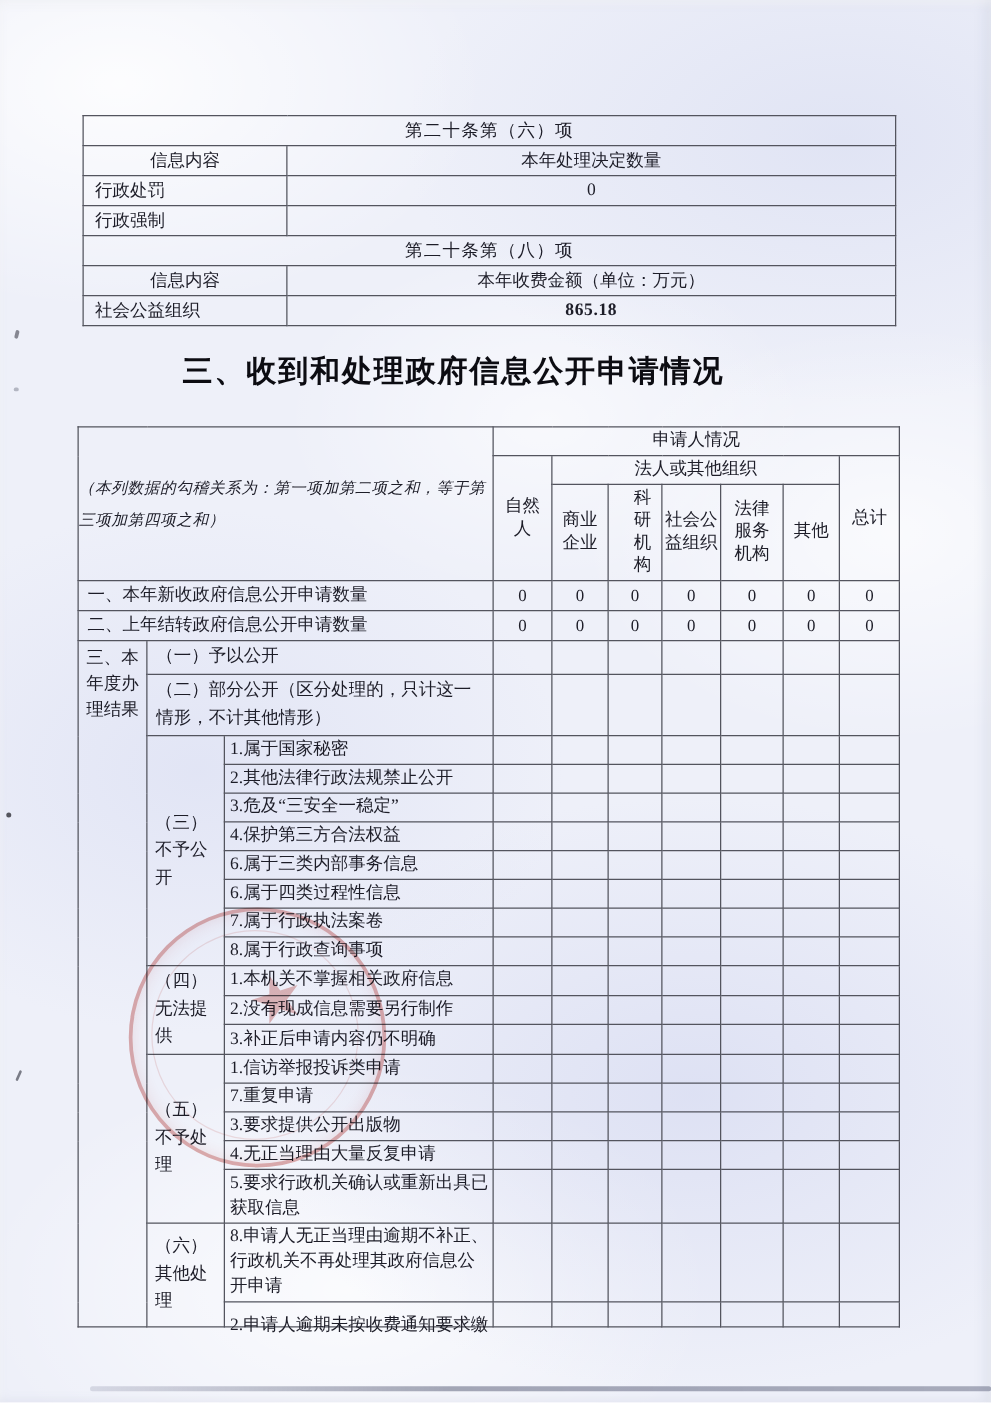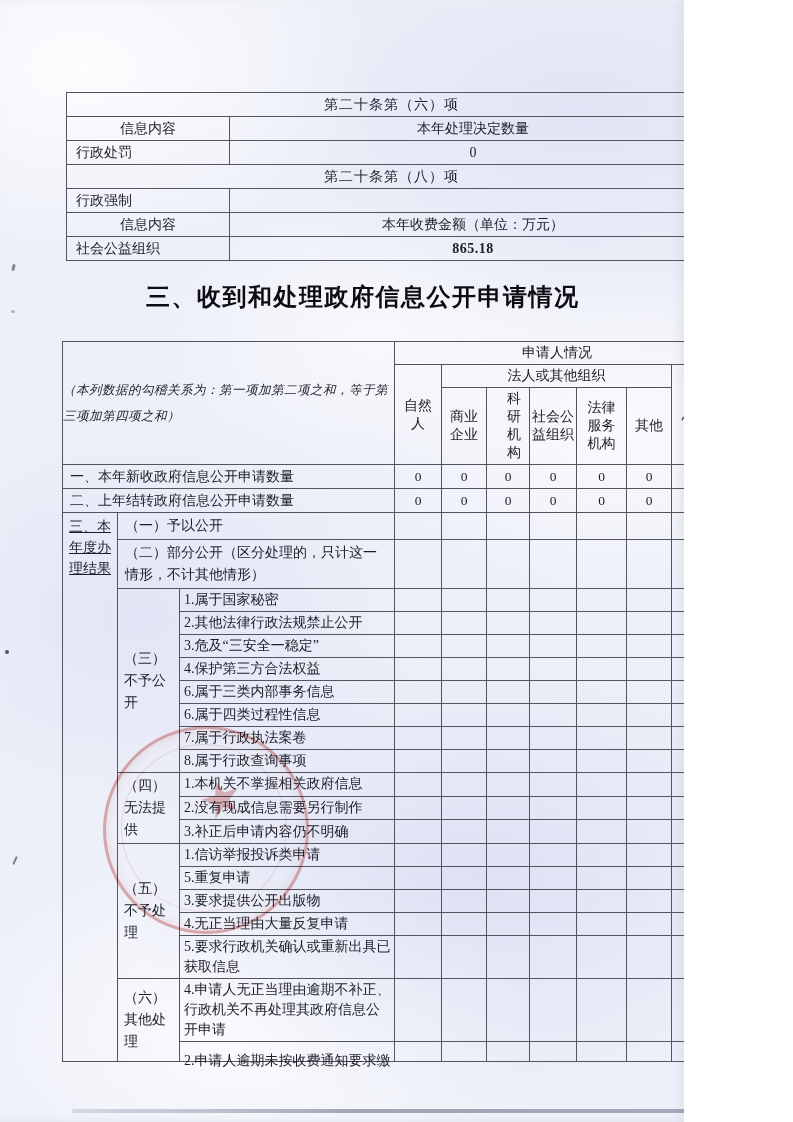--- a/index.html
+++ b/index.html
@@ -1,18 +1,18 @@
 <!DOCTYPE html>
 <html><head>
 <meta charset="utf-8">
 <style>
   html,body{margin:0;padding:0;background:#ffffff;}
   .page{
     position:relative;
-    width:684px;height:1122px;
+    width:793px;height:1122px;
     overflow:hidden;
     font-family:"Liberation Serif","DejaVu Serif",serif;
     color:#1d1d28;
     background-color:#eef0f9;
     background-image:
       radial-gradient(ellipse 420px 260px at 12% 6%, rgba(255,255,255,.85), rgba(255,255,255,0) 70%),
       radial-gradient(ellipse 500px 300px at 85% 10%, rgba(213,218,240,.55), rgba(213,218,240,0) 70%),
       radial-gradient(ellipse 360px 240px at 90% 38%, rgba(255,255,255,.7), rgba(255,255,255,0) 70%),
       radial-gradient(ellipse 420px 300px at 20% 55%, rgba(210,215,240,.45), rgba(210,215,240,0) 70%),
       radial-gradient(ellipse 520px 340px at 70% 78%, rgba(205,210,238,.5), rgba(205,210,238,0) 70%),
@@ -43,21 +43,21 @@
     font-style:italic;font-size:12.5px;line-height:26px;
     padding:6px 0;text-align:left;vertical-align:middle;letter-spacing:.5px;
   }
   .t2 .hc{text-align:center;vertical-align:middle;line-height:18px;word-break:break-all;padding:2px 1px;}
   .hc-np{padding:2px 9px !important;}
   .hc-c1{padding:2px 7px !important;}
   .hc-c2{padding:2px 20px !important;}
   .hc-c3{padding:2px 1px !important;}
   .hc-c4{padding:2px 8px !important;}
   .t2 .rowlab{text-align:left;padding:0 0 0 7px;vertical-align:middle;}
-  .t2 .vertlab{vertical-align:top;text-align:left;word-break:break-all;padding:3px 3px 0 6px;line-height:21px;text-decoration:underline;}
+  .t2 .vertlab{vertical-align:top;text-align:left;word-break:break-all;padding:3px 3px 0 6px;line-height:21px;}
   .t2 .cat{vertical-align:middle;text-align:left;word-break:break-all;padding:2px 3px 2px 6px;line-height:22px;}
   .t2 .item{text-align:left;padding:1px 3px 1px 4px;line-height:20px;}
   .t2 .span2{text-align:left;padding:2px 4px 2px 7px;line-height:22px;vertical-align:middle;}
   .t2 .v{text-align:center;vertical-align:middle;font-size:13.5px;}
   .rh18{height:18px;} .rh20{height:20px;} .rh58{height:58px;}
   .rh24{height:24px;} .rh48{height:48px;} .rh22{height:22px;}
   .rh42{height:42px;} .rh62{height:62px;} .rh20b{height:20px;}
   .lastcell{position:relative;overflow:visible !important;}
   .lastcell .ovf{position:absolute;left:4px;top:9px;white-space:nowrap;z-index:2;}
   
@@ -94,25 +94,25 @@
     </tr>
     <tr>
       <td class="lab-c">信息内容</td>
       <td class="val">本年处理决定数量</td>
     </tr>
     <tr>
       <td class="lab-l">行政处罚</td>
       <td class="val">0</td>
     </tr>
     <tr>
-      <td class="ttl" colspan="2">第二十条第（八）项</td>
-    </tr>
-    <tr>
       <td class="lab-l">行政强制</td>
       <td class="val"></td>
+    </tr>
+    <tr>
+      <td class="ttl" colspan="2">第二十条第（八）项</td>
     </tr>
     <tr>
       <td class="lab-c">信息内容</td>
       <td class="val">本年收费金额（单位：万元）</td>
     </tr>
     <tr>
       <td class="lab-l">社会公益组织</td>
       <td class="val num-strong">865.18</td>
     </tr>
   </tbody>
@@ -311,21 +311,21 @@
       <td class="item">1.信访举报投诉类申请</td>
     <td class="v"></td>
           <td class="v"></td>
           <td class="v"></td>
           <td class="v"></td>
           <td class="v"></td>
           <td class="v"></td>
           <td class="v"></td>
         </tr>
     <tr class="rh22">
-      <td class="item">5.重复申请</td>
+      <td class="item">7.重复申请</td>
     <td class="v"></td>
           <td class="v"></td>
           <td class="v"></td>
           <td class="v"></td>
           <td class="v"></td>
           <td class="v"></td>
           <td class="v"></td>
         </tr>
     <tr class="rh22">
       <td class="item">3.要求提供公开出版物</td>
@@ -352,21 +352,21 @@
     <td class="v"></td>
           <td class="v"></td>
           <td class="v"></td>
           <td class="v"></td>
           <td class="v"></td>
           <td class="v"></td>
           <td class="v"></td>
         </tr>
     <tr class="rh62">
       <td class="cat" rowspan="2">（六）其他处理</td>
-      <td class="item">4.申请人无正当理由逾期不补正、行政机关不再处理其政府信息公开申请</td>
+      <td class="item">8.申请人无正当理由逾期不补正、行政机关不再处理其政府信息公开申请</td>
     <td class="v"></td>
           <td class="v"></td>
           <td class="v"></td>
           <td class="v"></td>
           <td class="v"></td>
           <td class="v"></td>
           <td class="v"></td>
         </tr>
     <tr class="rh20b">
       <td class="item lastcell">

